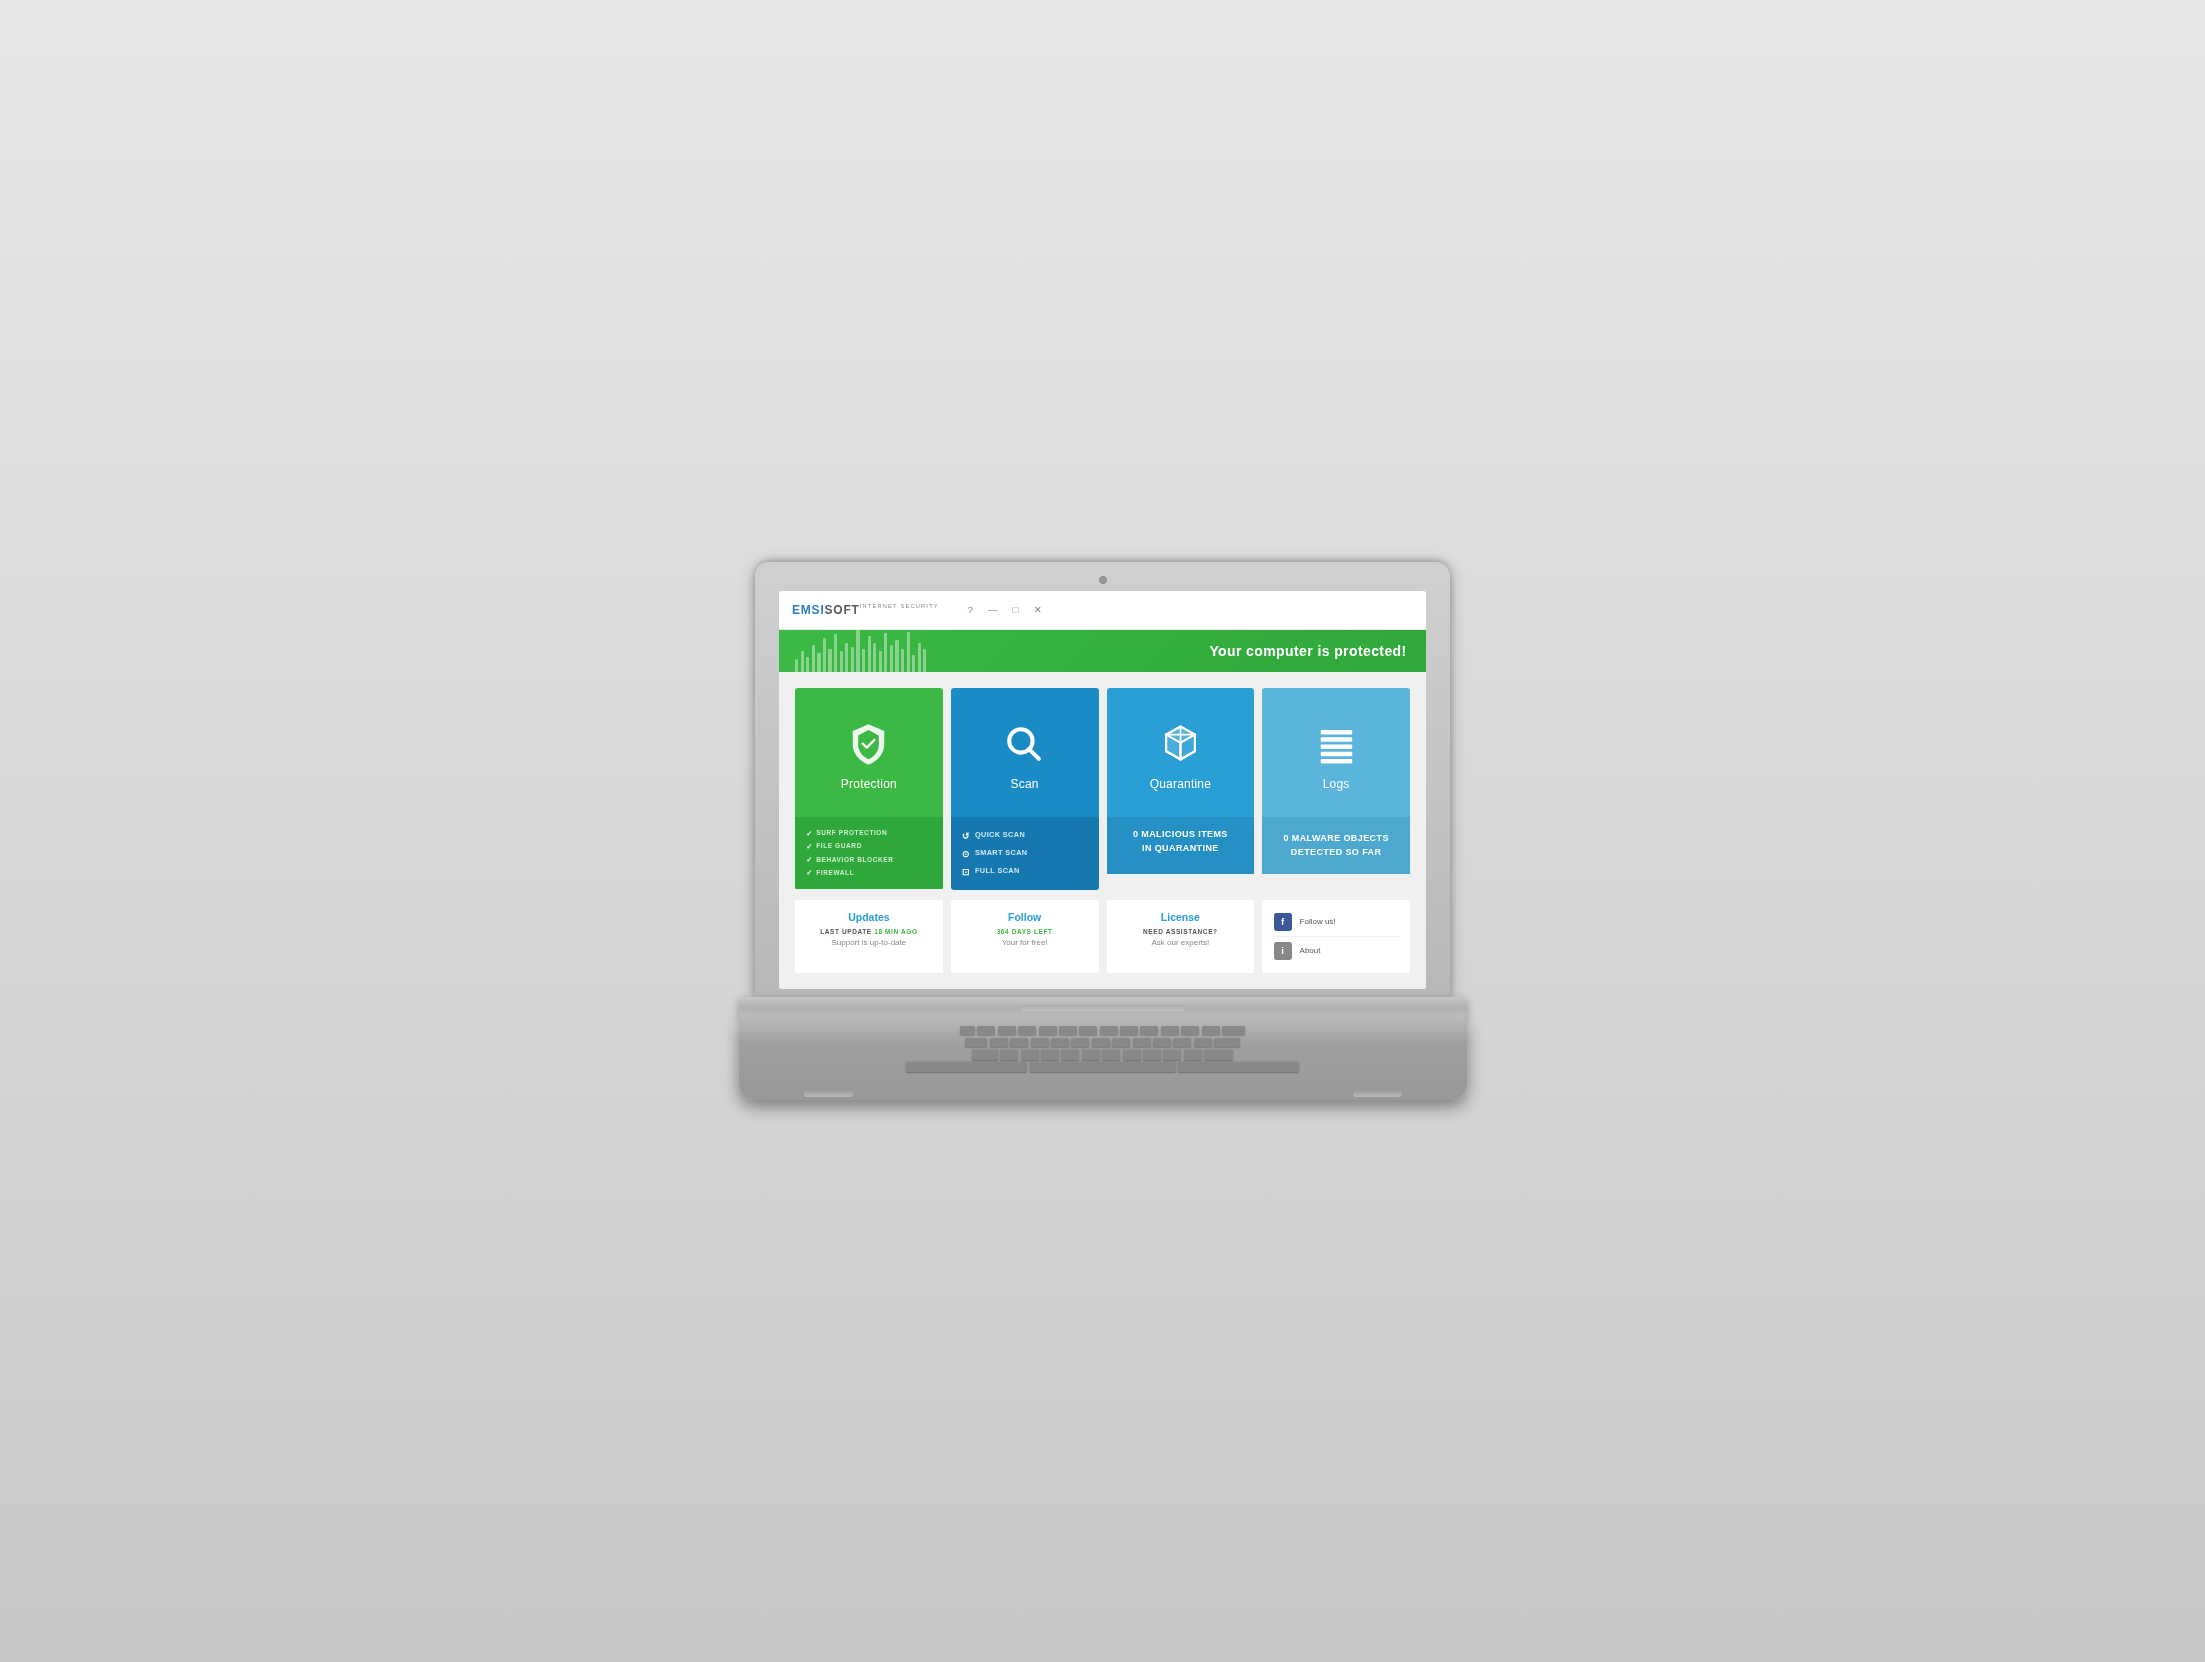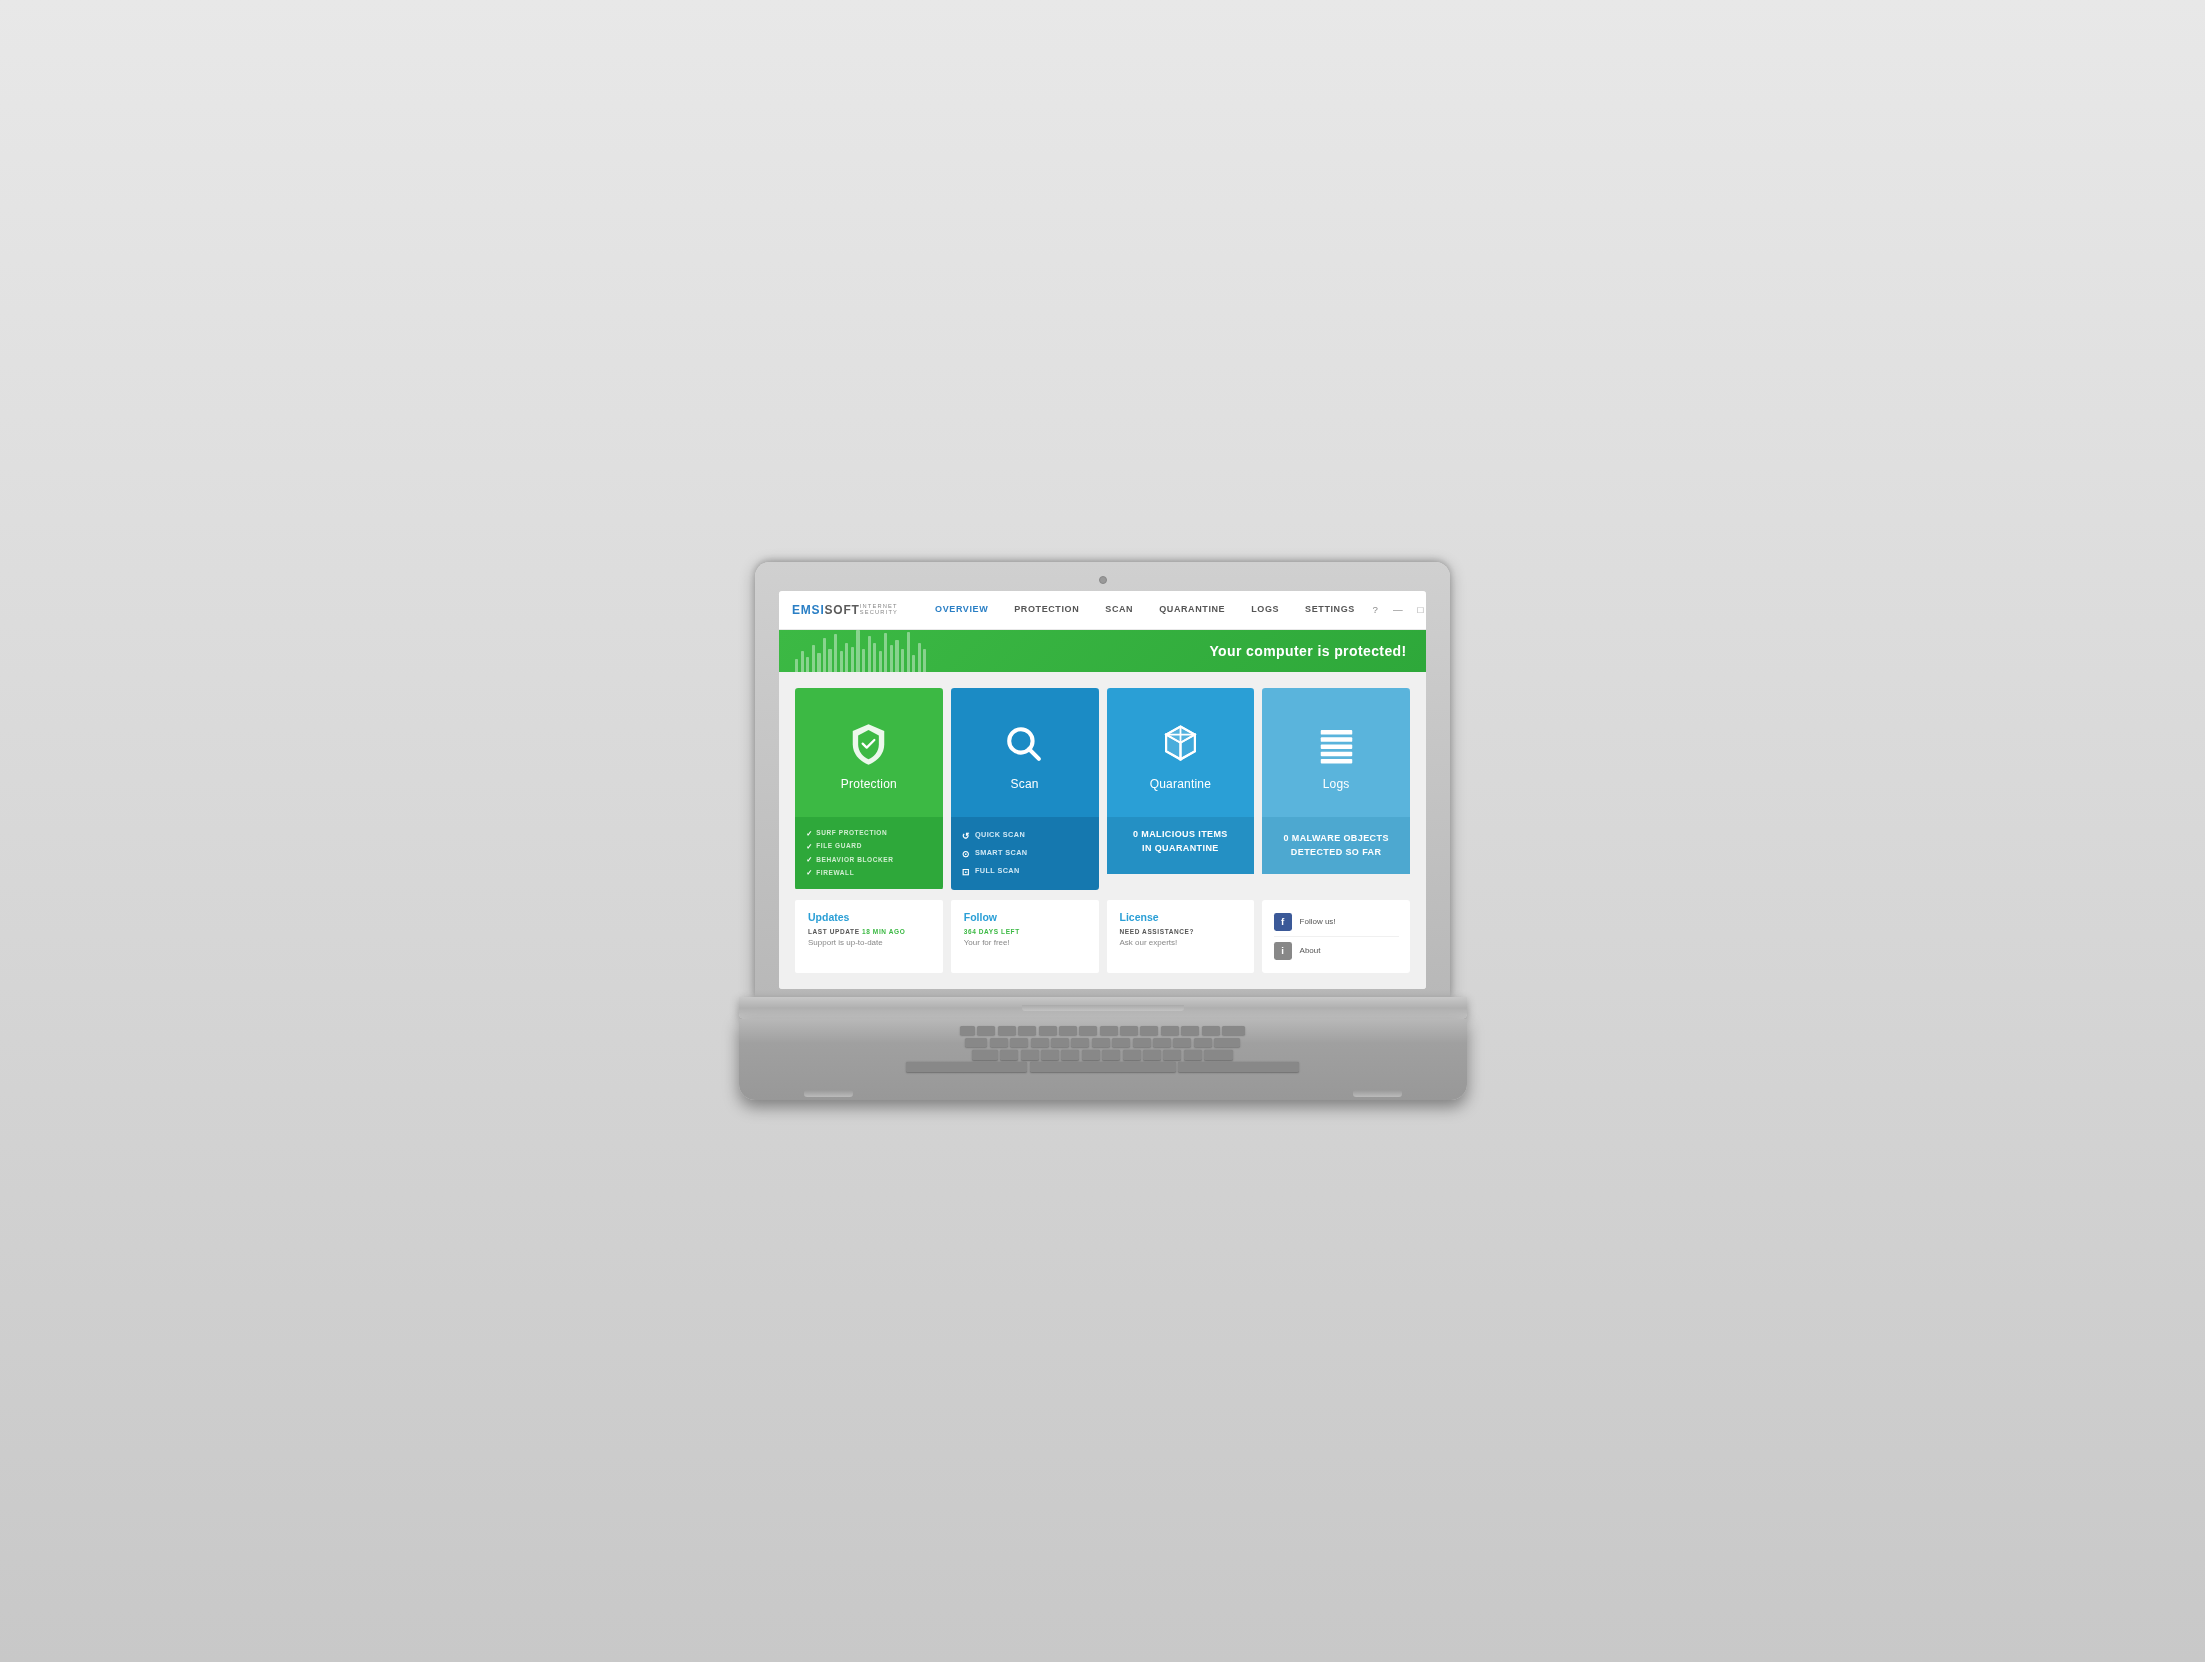--- a/index.html
+++ b/index.html
@@ -402,20 +402,21 @@
       display: grid;
       grid-template-columns: repeat(4, 1fr);
       gap: 8px;
     }
 
     .bottom-card {
       background: #fff;
       border-radius: 2px;
       padding: 11.3px 13px;
       cursor: pointer;
+      text-align: center;
     }
 
     .bottom-card-title {
       font-size: 10.5px;
       color: #2a9fd6;
       font-weight: 600;
       margin-bottom: 4.9px;
     }
 
     .bottom-card-meta {
@@ -488,28 +489,20 @@
     <div class="laptop-screen">
 
       <div class="app-titlebar">
         <div class="app-logo">
           <div class="logo-emsisoft">
             <span class="em">EMSI</span><span class="si">SOFT</span>
           </div>
           <div class="logo-subtitle">INTERNET SECURITY</div>
         </div>
 
-        <nav class="app-nav">
-          <div class="nav-item active">OVERVIEW</div>
-          <div class="nav-item">PROTECTION</div>
-          <div class="nav-item">SCAN</div>
-          <div class="nav-item">QUARANTINE</div>
-          <div class="nav-item">LOGS</div>
-          <div class="nav-item">SETTINGS</div>
-        </nav>
 
         <div class="app-controls">
           <div class="ctrl-btn">?</div>
           <div class="ctrl-btn">—</div>
           <div class="ctrl-btn">□</div>
           <div class="ctrl-btn">✕</div>
         </div>
       </div>
 
       <div class="status-banner">

